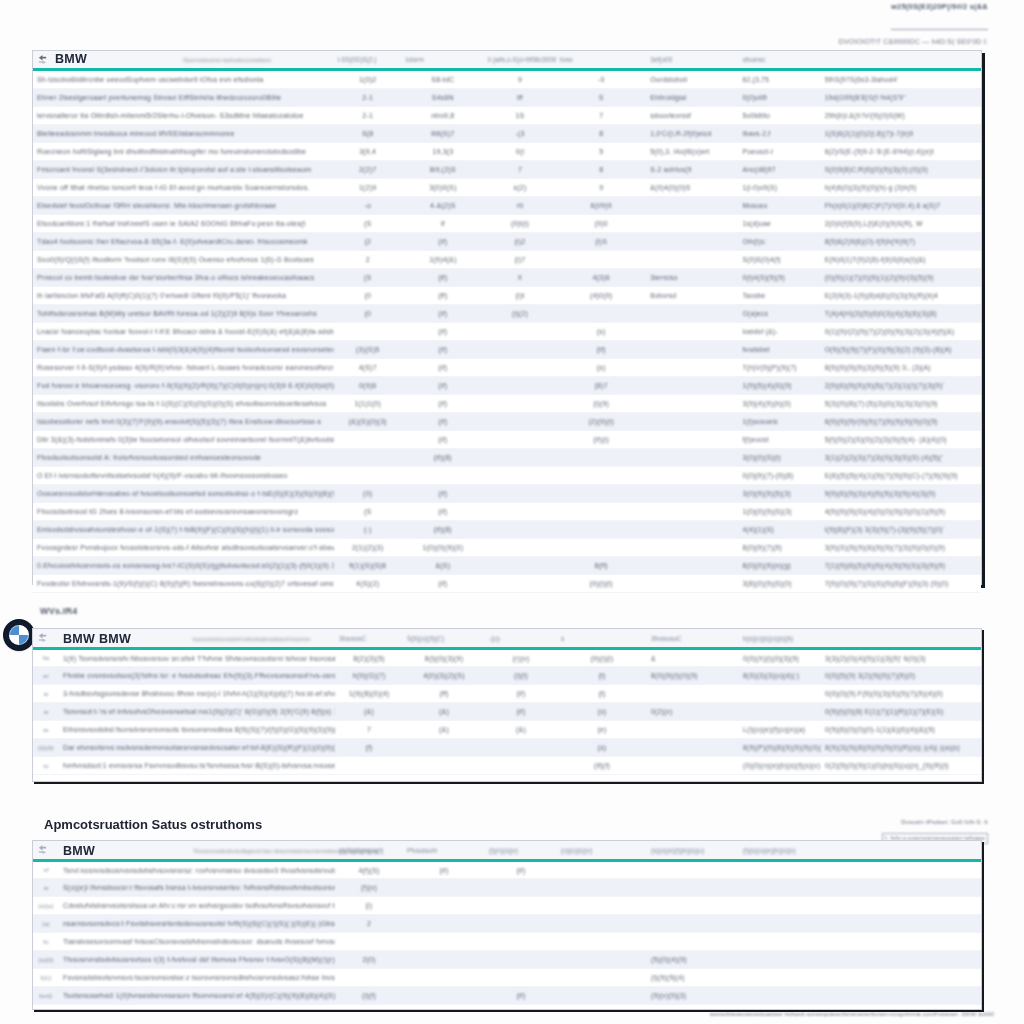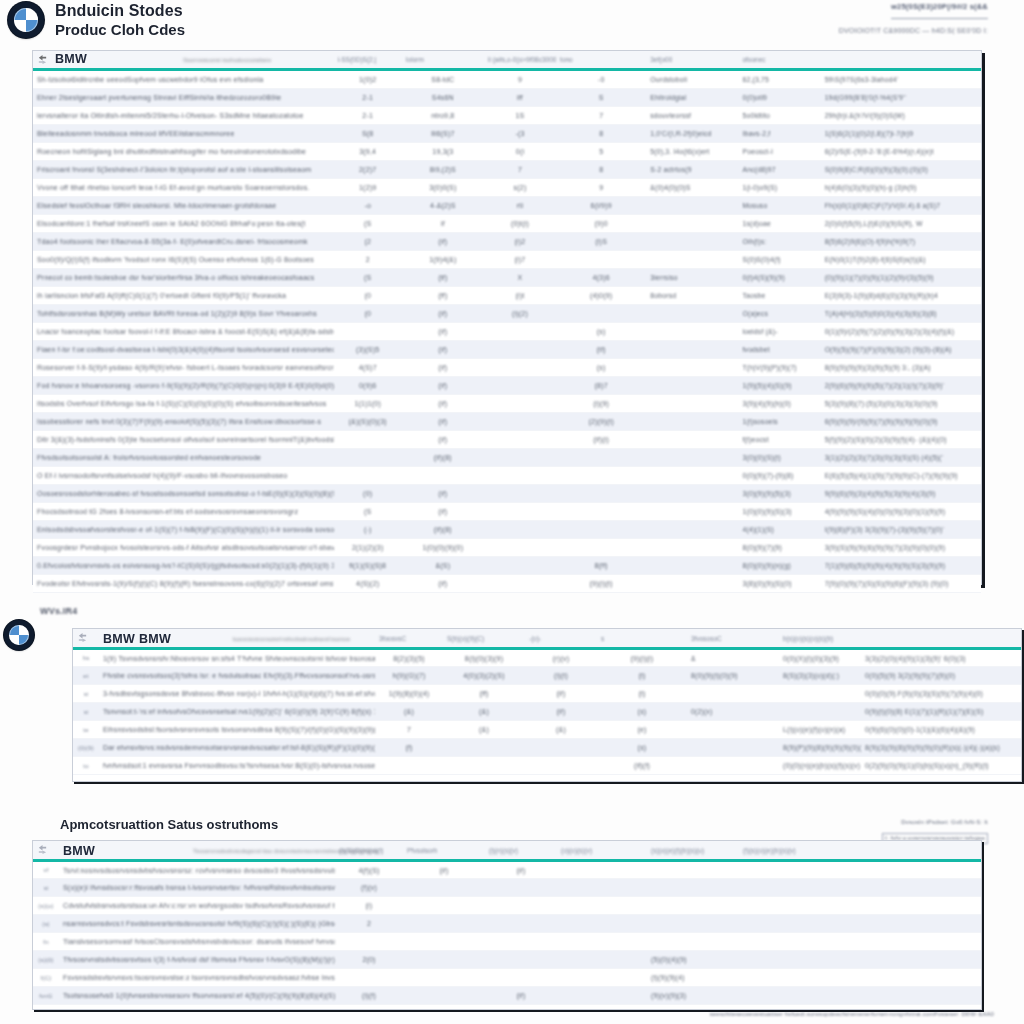--- a/index.html
+++ b/index.html
@@ -42,21 +42,21 @@
   .doc-head{position:absolute;left:8px;top:0px;display:flex;align-items:flex-start;gap:11px;}
   .doc-head .roundel{width:36px;height:36px;margin-top:2px;}
   .doc-titles{display:flex;flex-direction:column;gap:1px;padding-top:2px;}
   .doc-title{font-size:16px;font-weight:700;letter-spacing:.1px;color:#1d2330;}
   .doc-sub{font-size:15px;font-weight:700;color:#1d2330;}
 
   .topright{position:absolute;right:36px;top:2px;text-align:right;}
   .topright .tr-link{
     font-size:7.5px;font-weight:700;color:#2a3550;
     border-bottom:1px solid #6c7punk;
-    display:inline-block;padding-bottom:7px;border-bottom:1px solid #7b839a;
+    display:inline-block;padding-bottom:18px;border-bottom:1px solid #7b839a;
   }
   .topright .tr-crumb{font-size:7px;color:#4a5268;margin-top:4px;}
 
   
   .panel{
     position:absolute;background:#ffffff;
     border:1px solid #c9ced8;
     box-shadow:3px 3px 0 0 #14181f;
   }
   .panel.light{box-shadow:2px 2px 0 0 #15191f;}
@@ -82,39 +82,32 @@
   td.num{text-align:center;font-size:7px;color:#333b4c;}
   td.rownum{text-align:center;font-size:6px;color:#60697e;}
   td.tail{font-size:6.8px;color:#333b4c;}
 
   
   .sec2-logo{position:absolute;left:4px;top:620px;}
   .sec2-logo .roundel{width:30px;height:30px;}
   .sec2-label{position:absolute;left:40px;top:606px;font-size:9px;font-weight:700;color:#283044;}
 
   
-  .sec3-title{position:absolute;left:60px;top:817px;font-size:13px;font-weight:700;color:#1d2330;}
+  .sec3-title{position:absolute;left:44px;top:817px;font-size:13px;font-weight:700;color:#1d2330;}
   .sec3-note{position:absolute;right:36px;top:818px;text-align:right;line-height:1.45;}
   .sec3-note div{font-size:6px;color:#3d465c;}
   .sec3-note .boxed{border:1px solid #8e96ab;padding:0 2px;display:inline-block;}
 
   .footer{position:absolute;right:30px;bottom:7px;font-size:5.8px;color:#3d465c;text-align:right;}
 </style>
 </head>
 <body>
 
 <div class="page">
 
-  <div class="doc-head">
-    <div class="roundel"></div>
-    <div class="doc-titles">
-      <div class="doc-title">Bnduicin Stodes</div>
-      <div class="doc-sub">Produc Cloh Cdes</div>
-    </div>
-  </div>
 
   <div class="topright">
     <div class="tr-link blur">w25(0S(E3)20P(/9#/2 s(&amp;&amp;</div>
     <div class="tr-crumb blur">DVOIOIOT!T C&amp;9000DC  —  h4D:S( SE0'0D  I:</div>
   </div>
 
   <div class="panel" id="p1" style="left:32px;top:50px;width:948px;height:533px;">
     <table class="tbl">
       <colgroup>
         <col style="width:300px">
@@ -444,21 +437,21 @@
     </table>
 
     <div class="blurhard" style="position:absolute;left:150px;top:6px;font-size:6px;width:150px;">Ssornsstuonsi tsuhodoccozabere</div>
   </div>
 
   <div class="sec2-label blur">WVs.IR4</div>
   <div class="sec2-logo">
     <div class="roundel"></div>
   </div>
 
-  <div class="panel light" id="p2" style="left:32px;top:628px;width:948px;height:152px;margin-left:40px;">
+  <div class="panel light" id="p2" style="left:32px;top:628px;width:948px;height:152px;">
     <table class="tbl">
       <colgroup>
         <col style="width:26px">
           <col style="width:276px">
           <col style="width:68px">
         <col style="width:82px">
           <col style="width:72px">
           <col style="width:90px">
         <col style="width:92px">
           <col style="width:82px">

